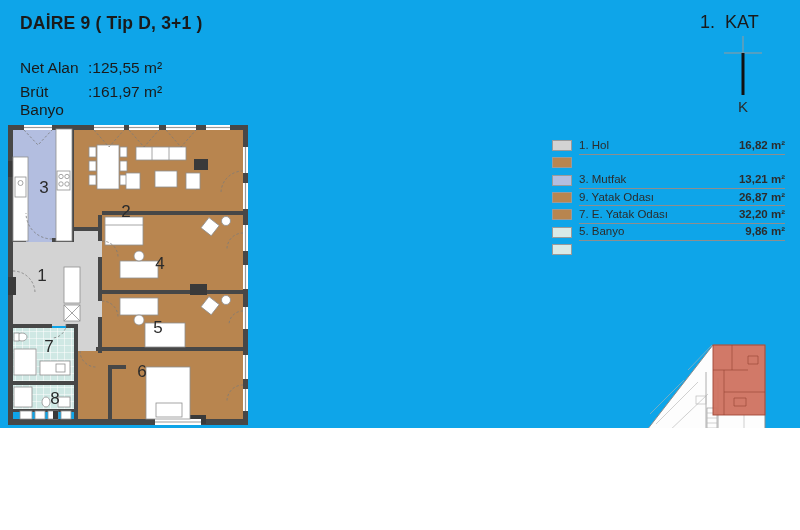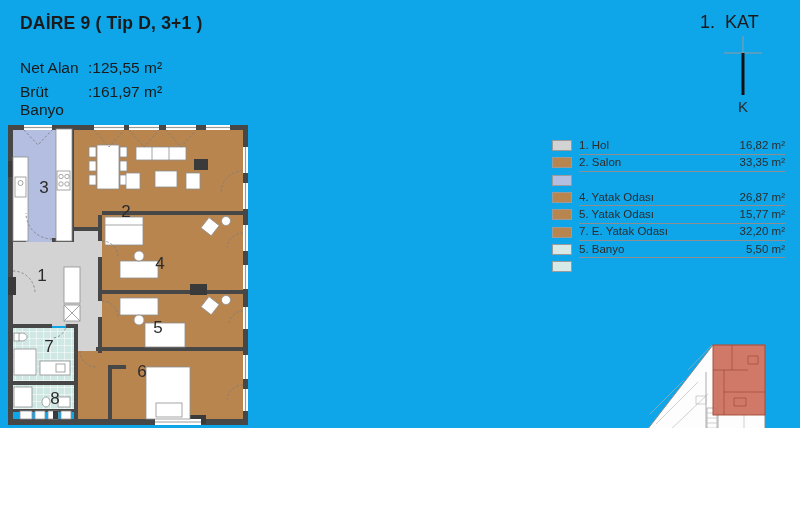--- a/index.html
+++ b/index.html
@@ -25,21 +25,21 @@
   .legend-row { display:flex; align-items:center; height:17.3px; }
   .swatch {
     width:20px; height:11px; border:1px solid #9a9a9a; box-sizing:border-box;
     margin-right:7px; margin-bottom:2px; flex:0 0 auto;
   }
   .legend-main {
     flex:1; display:flex; justify-content:space-between; align-items:flex-end;
     border-bottom:1px solid #8e8e8e; padding-bottom:1px;
     font-size:11.5px; color:#2c2c2c; line-height:1.2;
   }
-  .legend-area { white-space:pre; }
+  .legend-area { white-space:pre;font-weight:bold; }
 
   
   .floor-plan { position:absolute; left:8px; top:121px; }
   .site-plan { position:absolute; left:636px; top:342px; }
 
   svg .wall   { fill:#474747; }
   svg .col    { fill:#3a3a3a; }
   svg .f-mutfak { fill:#b3bee0; }
   svg .f-brown  { fill:#b8854f; }
   svg .f-hol    { fill:#d3d3d3; }
@@ -82,54 +82,47 @@
   <div class="legend">
     <div class="legend-row">
       <span class="swatch" style="background-color: rgb(211, 211, 211);"></span>
       <span class="legend-main">
           <span class="legend-label">1. Hol</span>
           <span class="legend-area">16,82 m²</span>
         </span>
     </div>
     <div class="legend-row">
       <span class="swatch" style="background-color: rgb(184, 133, 79);"></span>
-      <span class="legend-main">
-          <span class="legend-label">2. Salon</span>
-          <span class="legend-area">33,35 m²</span>
-        </span>
     </div>
     <div class="legend-row">
       <span class="swatch" style="background-color: rgb(179, 190, 224);"></span>
+      <span class="legend-main">
+          <span class="legend-label">3. Mutfak</span>
+          <span class="legend-area">13,21 m²</span>
+        </span>
     </div>
     <div class="legend-row">
       <span class="swatch" style="background-color: rgb(184, 133, 79);"></span>
       <span class="legend-main">
-          <span class="legend-label">4. Yatak Odası</span>
+          <span class="legend-label">9. Yatak Odası</span>
           <span class="legend-area">26,87 m²</span>
-        </span>
-    </div>
-    <div class="legend-row">
-      <span class="swatch" style="background-color: rgb(184, 133, 79);"></span>
-      <span class="legend-main">
-          <span class="legend-label">5. Yatak Odası</span>
-          <span class="legend-area">15,77 m²</span>
         </span>
     </div>
     <div class="legend-row">
       <span class="swatch" style="background-color: rgb(184, 133, 79);"></span>
       <span class="legend-main">
           <span class="legend-label">7. E. Yatak Odası</span>
           <span class="legend-area">32,20 m²</span>
         </span>
     </div>
     <div class="legend-row">
       <span class="swatch" style="background-color: rgb(216, 234, 231);"></span>
       <span class="legend-main">
           <span class="legend-label">5. Banyo</span>
-          <span class="legend-area">5,50 m²</span>
+          <span class="legend-area">9,86 m²</span>
         </span>
     </div>
     <div class="legend-row">
       <span class="swatch" style="background-color: rgb(216, 234, 231);"></span>
     </div>
   </div>
 
   <svg class="floor-plan" width="240" height="308" viewBox="0 0 240 308">
     <defs>
       <pattern id="tiles" width="7" height="7" patternUnits="userSpaceOnUse">

